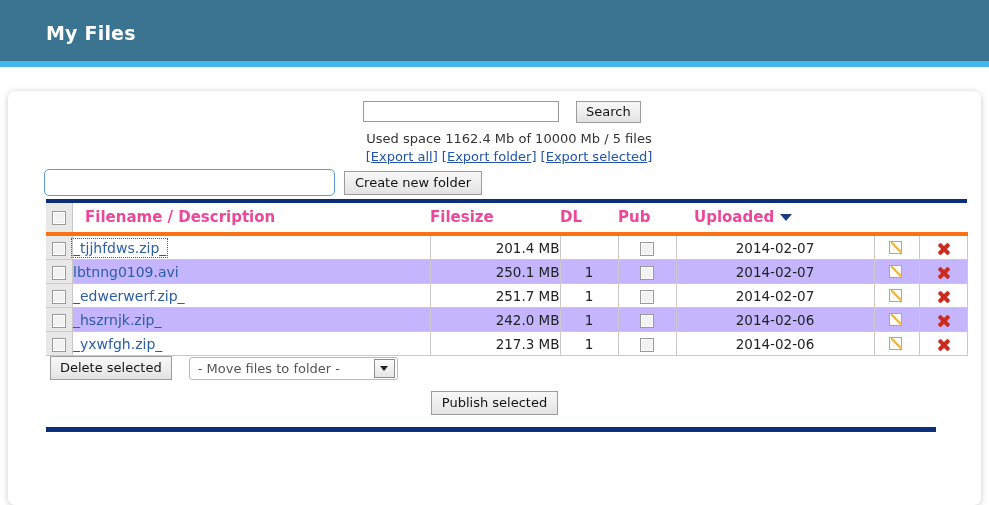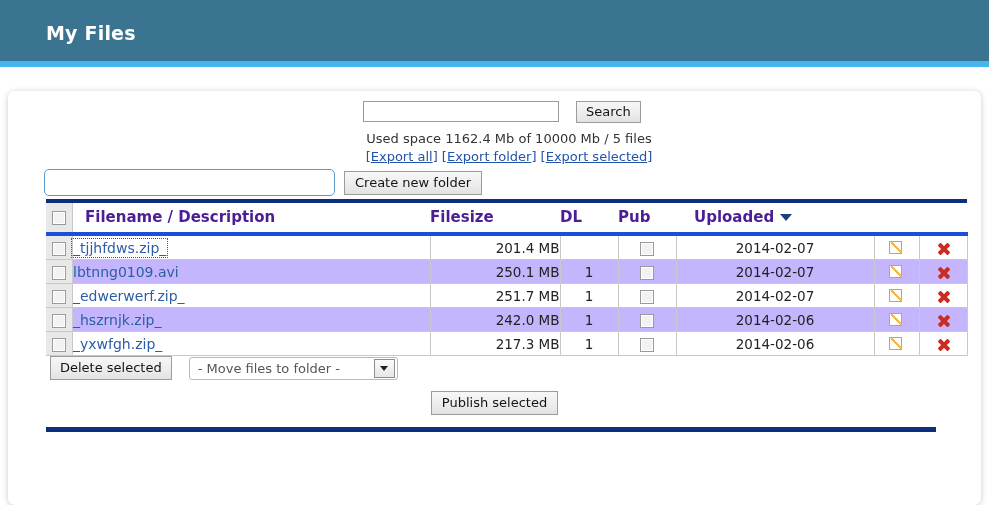--- a/index.html
+++ b/index.html
@@ -143,24 +143,24 @@
     width: 890px;
   }
   table#file-table {
     border-collapse: collapse;
     width: 890px;
     table-layout: fixed;
   }
   #file-table thead th {
     font-size: 15px;
     font-weight: bold;
-    color: #4c1d95;
+    color: #ec4899;
     background: #ffffff;
     border-top: 4px solid #0c2f7d;
-    border-bottom: 4px solid #1d4ed8;
+    border-bottom: 4px solid #f97316;
     padding: 5px 0 6px 0;
     text-align: left;
     white-space: nowrap;
   }
   #file-table thead th.th-check {
     background: #e8e8e8;
     border-right: 1px solid #c9c9c9;
     text-align: center;
     width: 26px;
   }

